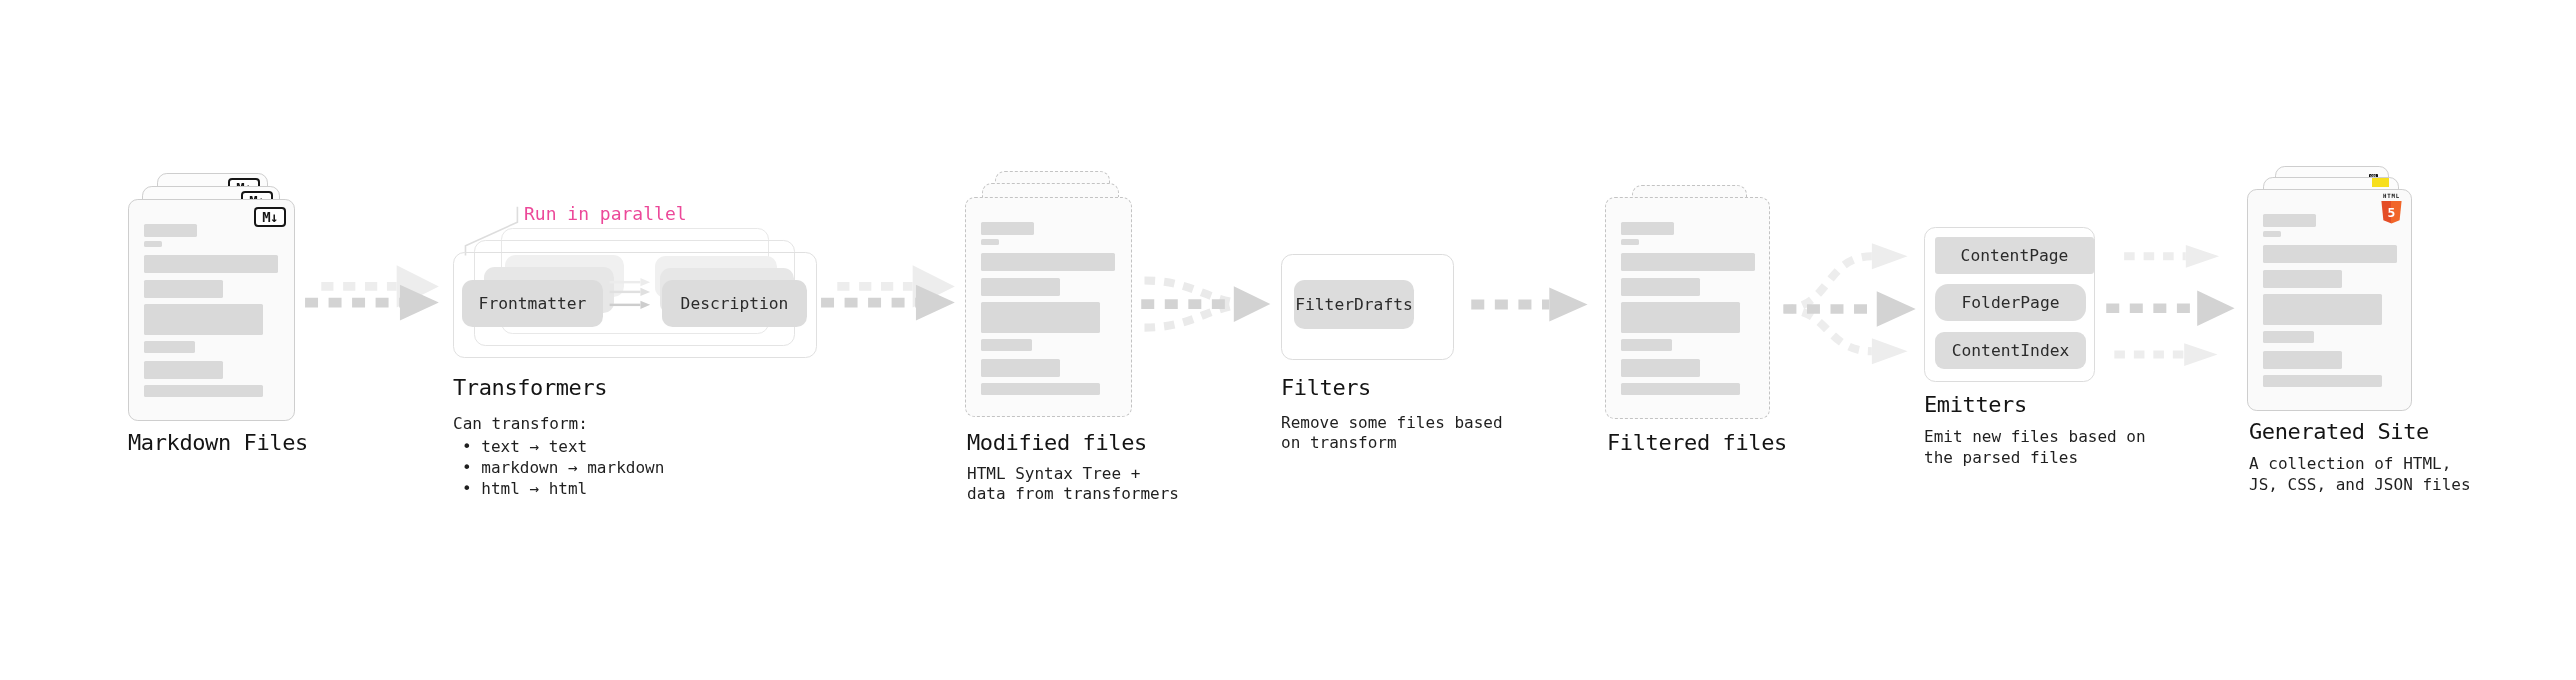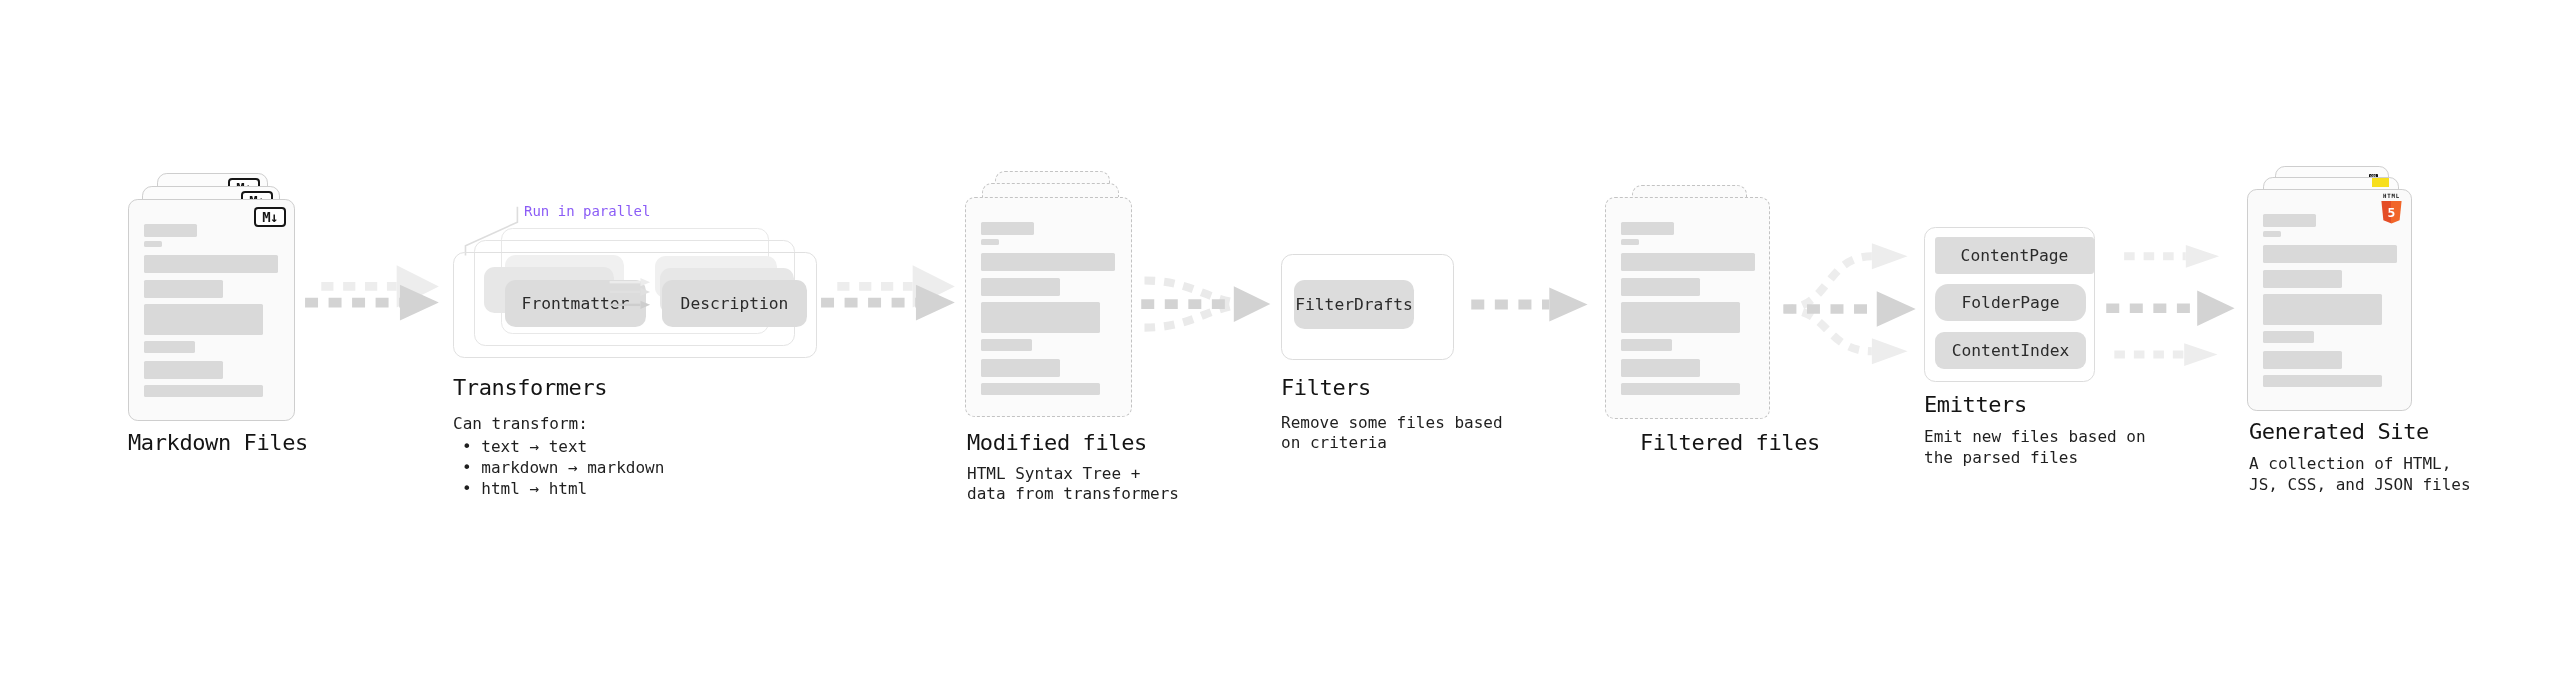--- a/index.html
+++ b/index.html
@@ -35,21 +35,21 @@
     display:flex;align-items:center;justify-content:center;
     color:#fff;font-size:13px;font-weight:bold;}
   .js-badge{position:absolute;width:17px;height:9px;background:#f7df1e;}
   .css-badge{position:absolute;width:16.3px;text-align:center;}
   .css-badge .tag{display:inline-block;background:#111;color:#fff;font-size:3.3px;font-weight:bold;
     line-height:4.9px;padding:0 1.6px;border-radius:0.8px;}
   .css-badge .bluebar{width:14px;height:2.4px;background:#2a65f1;margin:0.8px auto 0;}
   
   .sec-label{position:absolute;font-size:22px;font-weight:500;color:#141414;white-space:nowrap;letter-spacing:-0.4px;}
   .sec-desc{position:absolute;font-size:16px;color:#1f1f1f;white-space:nowrap;line-height:20.3px;}
-  .note{position:absolute;font-size:14px;color:#8b5cf6;white-space:nowrap;}
+  .note{position:absolute;font-size:18px;color:#ec4899;white-space:nowrap;}
   
   .chip{position:absolute;background:#dcdcdc;border-radius:10.6px;display:flex;align-items:center;
     justify-content:center;font-size:16.3px;color:#2b2b2b;white-space:nowrap;box-sizing:border-box;}
   .ghost{position:absolute;border-radius:10.6px;}
   .outline-box{position:absolute;border:1.6px solid #e2e2e2;border-radius:11.4px;box-sizing:border-box;}
   .panel{position:absolute;background:#ffffff;border:1.6px solid #dcdcdc;border-radius:11.4px;box-sizing:border-box;}
 </style>
 </head>
 <body>
 
@@ -88,21 +88,21 @@
       <polyline points="72,8 72,27 8,56 8,68" fill="none" stroke="#dddddd" stroke-width="2"></polyline>
     </svg>
     <div class="note" style="left:524px;top:203px;">Run in parallel</div>
 
     <div class="outline-box" style="left:501px;top:228px;width:268px;height:106px;border-color:#e8e8e8;"></div>
     <div class="outline-box" style="left:474px;top:240px;width:321px;height:106px;border-color:#e4e4e4;"></div>
     <div class="outline-box" style="left:453px;top:252px;width:364px;height:106px;border-color:#e0e0e0;"></div>
 
     <div class="ghost" style="left:505px;top:255px;width:119px;height:42px;background:#f0f0f0;"></div>
     <div class="ghost" style="left:484px;top:267px;width:130px;height:46px;background:#e7e7e7;"></div>
-    <div class="chip" style="left:462px;top:280px;width:141px;height:47px;margin-left:43px;">Frontmatter</div>
+    <div class="chip" style="left:462px;top:280px;width:141px;height:47px;">Frontmatter</div>
 
     <div class="ghost" style="left:655px;top:256px;width:122px;height:42px;background:#f0f0f0;"></div>
     <div class="ghost" style="left:660px;top:268px;width:134px;height:46px;background:#e7e7e7;"></div>
     <div class="chip" style="left:662px;top:280px;width:145px;height:47px;">Description</div>
 
     <svg class="abs" style="left:608px;top:274px;" width="47" height="39" viewBox="0 0 58 48">
       <line x1="2" y1="10" x2="40" y2="10" stroke="#ececec" stroke-width="3"></line>
       <polygon points="40,5 40,15 52,10" fill="#ececec"></polygon>
       <line x1="2" y1="22" x2="40" y2="22" stroke="#e0e0e0" stroke-width="3"></line>
       <polygon points="40,17 40,27 52,22" fill="#e0e0e0"></polygon>
@@ -147,41 +147,41 @@
     <path d="M8,71 C70,71 85,44 138,42" fill="none" stroke="#eaeaea" stroke-width="10" stroke-dasharray="13 11"></path>
     <line x1="4" y1="42" x2="118" y2="42" stroke="#d3d3d3" stroke-width="12" stroke-dasharray="16 13"></line>
     <polygon points="118,20 118,64 163,42" fill="#d3d3d3"></polygon>
   </svg>
 
   <div>
     <div class="panel" style="left:1281px;top:254px;width:173px;height:106px;"></div>
     <div class="chip" style="left:1294px;top:280px;width:120px;height:49px;">FilterDrafts</div>
     <div class="sec-label" style="left:1281px;top:375px;">Filters</div>
     <div class="sec-desc" style="left:1281px;top:413px;">Remove some files based</div>
-    <div class="sec-desc" style="left:1281px;top:433px;">on criteria</div>
+    <div class="sec-desc" style="left:1281px;top:433px;">on transform</div>
   </div>
 
   <svg class="abs" style="left:1468px;top:280px;" width="122" height="49" viewBox="0 0 150 60">
     <line x1="4" y1="30" x2="100" y2="30" stroke="#d3d3d3" stroke-width="12" stroke-dasharray="16 13"></line>
     <polygon points="100,9 100,51 147,30" fill="#d3d3d3"></polygon>
   </svg>
 
   <div>
     <div class="doc-tab dashed" style="left:1632px;top:185px;width:115px;"></div>
     <div class="doc-card dashed" style="left:1605px;top:197px;width:165px;">
       <div class="bar b1"></div>
       <div class="bar b2"></div>
       <div class="bar b3"></div>
       <div class="bar b4"></div>
       <div class="bar b5"></div>
       <div class="bar b6"></div>
       <div class="bar b7"></div>
       <div class="bar b8"></div>
     </div>
-    <div class="sec-label" style="left:1607px;top:430px;margin-left:33px;">Filtered files</div>
+    <div class="sec-label" style="left:1607px;top:430px;">Filtered files</div>
   </div>
 
   <svg class="abs" style="left:1781px;top:240px;" width="142" height="138" viewBox="0 0 175 170">
     <path d="M3,85 C60,85 55,20 112,20" fill="none" stroke="#ededed" stroke-width="10" stroke-dasharray="13 11"></path>
     <polygon points="112,4 112,36 156,20" fill="#ededed"></polygon>
     <path d="M3,85 C60,85 55,137 112,137" fill="none" stroke="#ededed" stroke-width="10" stroke-dasharray="13 11"></path>
     <polygon points="112,121 112,153 156,137" fill="#ededed"></polygon>
     <line x1="3" y1="85" x2="118" y2="85" stroke="#d3d3d3" stroke-width="12" stroke-dasharray="16 13"></line>
     <polygon points="118,63 118,107 166,85" fill="#d3d3d3"></polygon>
   </svg>

